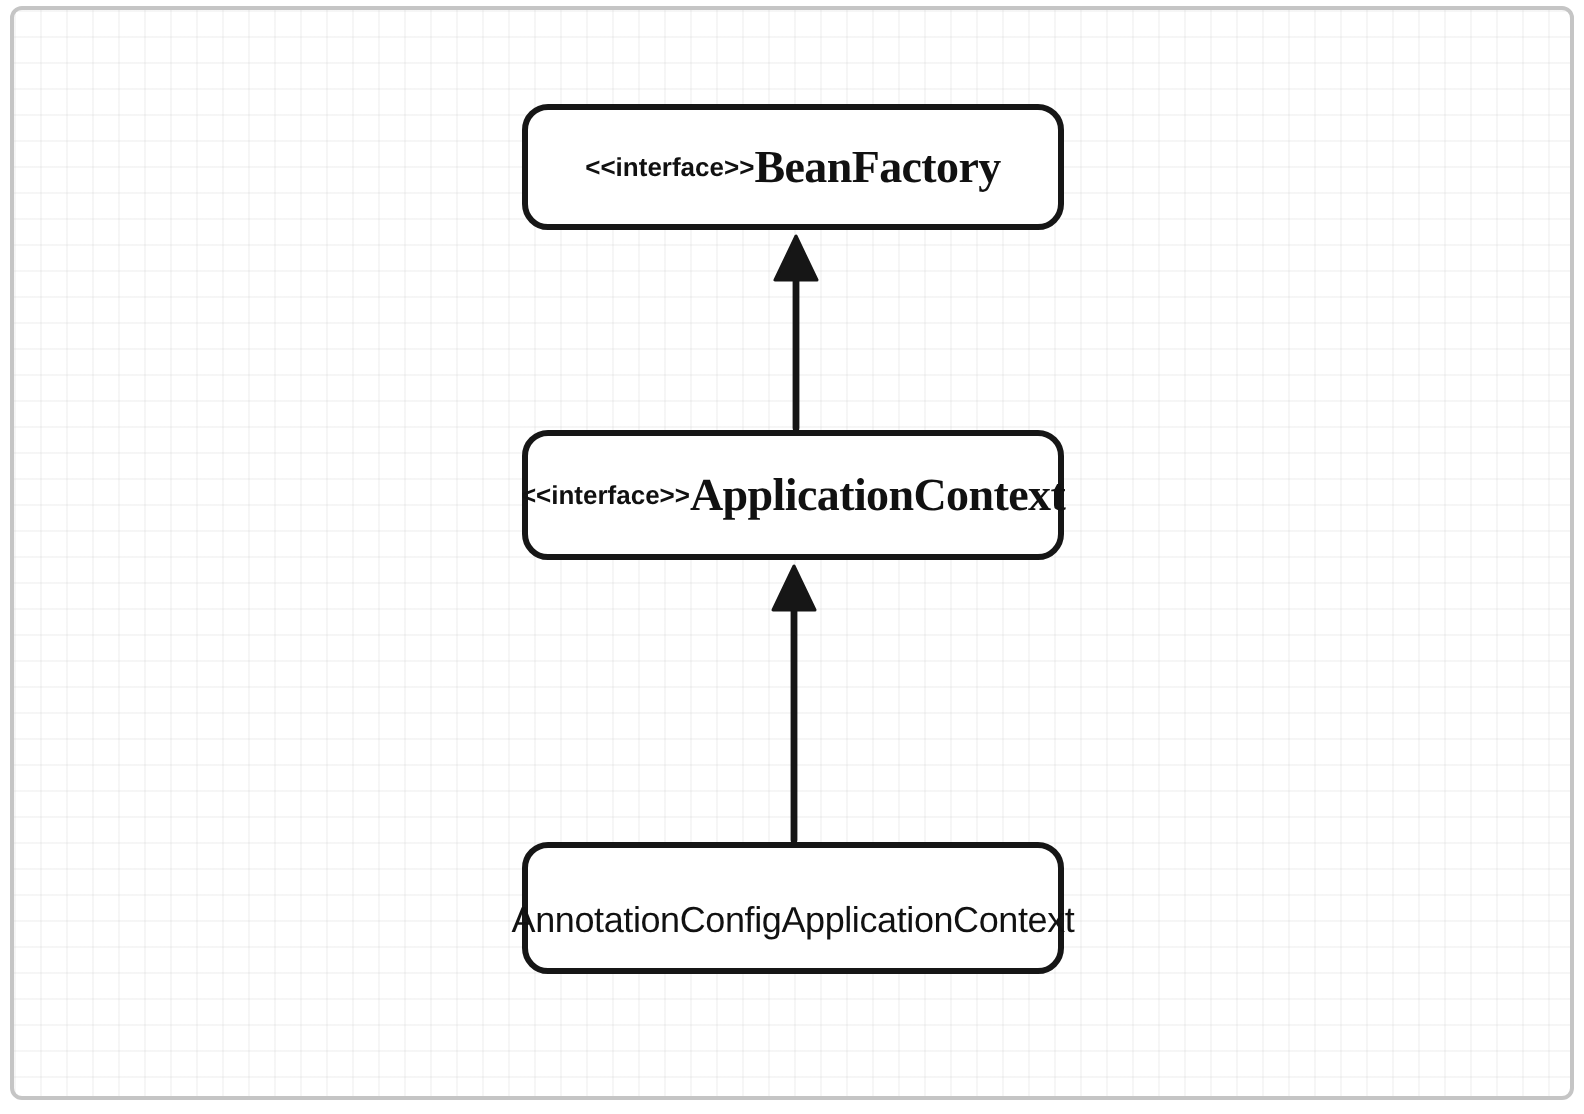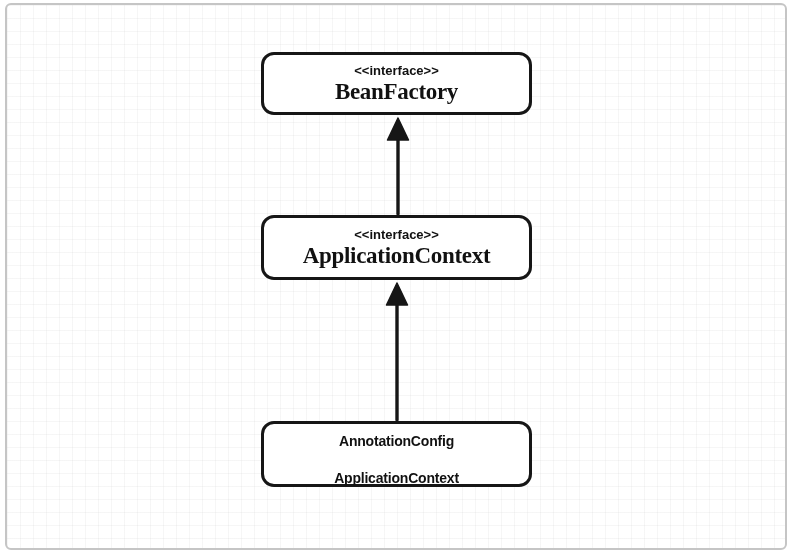--- a/index.html
+++ b/index.html
@@ -46,21 +46,21 @@
   }
   .node {
     position: absolute;
     left: 261px;
     width: 271px;
     box-sizing: border-box;
     border: 3px solid #161616;
     border-radius: 13px;
     background: #ffffff;
     display: flex;
-    flex-direction: column;
+    flex-direction: row;
     align-items: center;
     justify-content: center;
     text-align: center;
     color: #111111;
   }
   .node-beanfactory        { top: 52px;  height: 63px; }
   .node-applicationcontext { top: 215px; height: 65px; }
   .node-annotationconfig   { top: 421px; height: 66px; }
   .stereotype {
     font-size: 13px;
@@ -70,22 +70,22 @@
   }
   .classname {
     font-size: 23px;
     font-weight: bold;
     line-height: 27px;
     letter-spacing: -0.3px;
     white-space: nowrap;
     font-family: Liberation Serif, serif;
   }
   .classname-small {
-    font-size: 14px;
-    font-weight: bold;
+    font-size: 18px;
+    font-weight: normal;
     line-height: 26px;
     letter-spacing: -0.2px;
     white-space: nowrap;
     margin-top: 11px;
   }
 </style>
 </head>
 <body>
 
 <div class="frame"></div>

